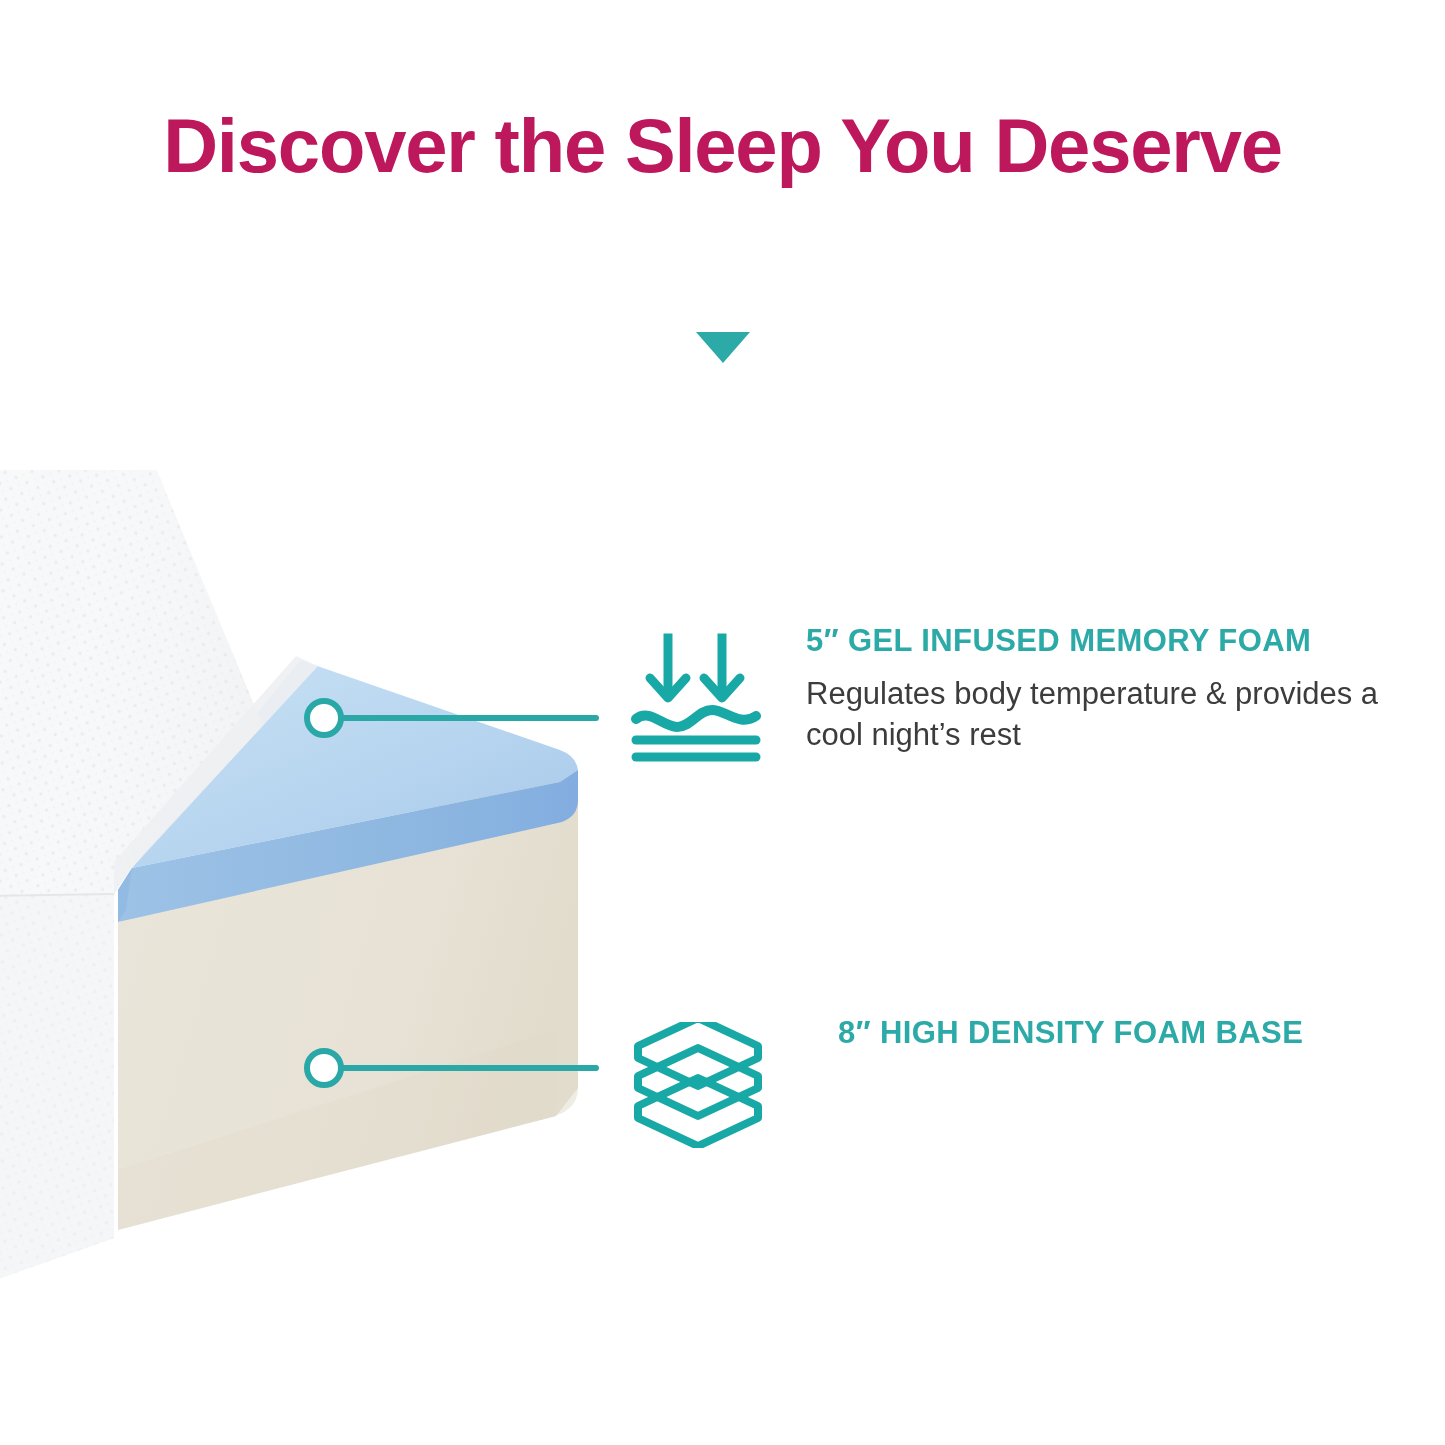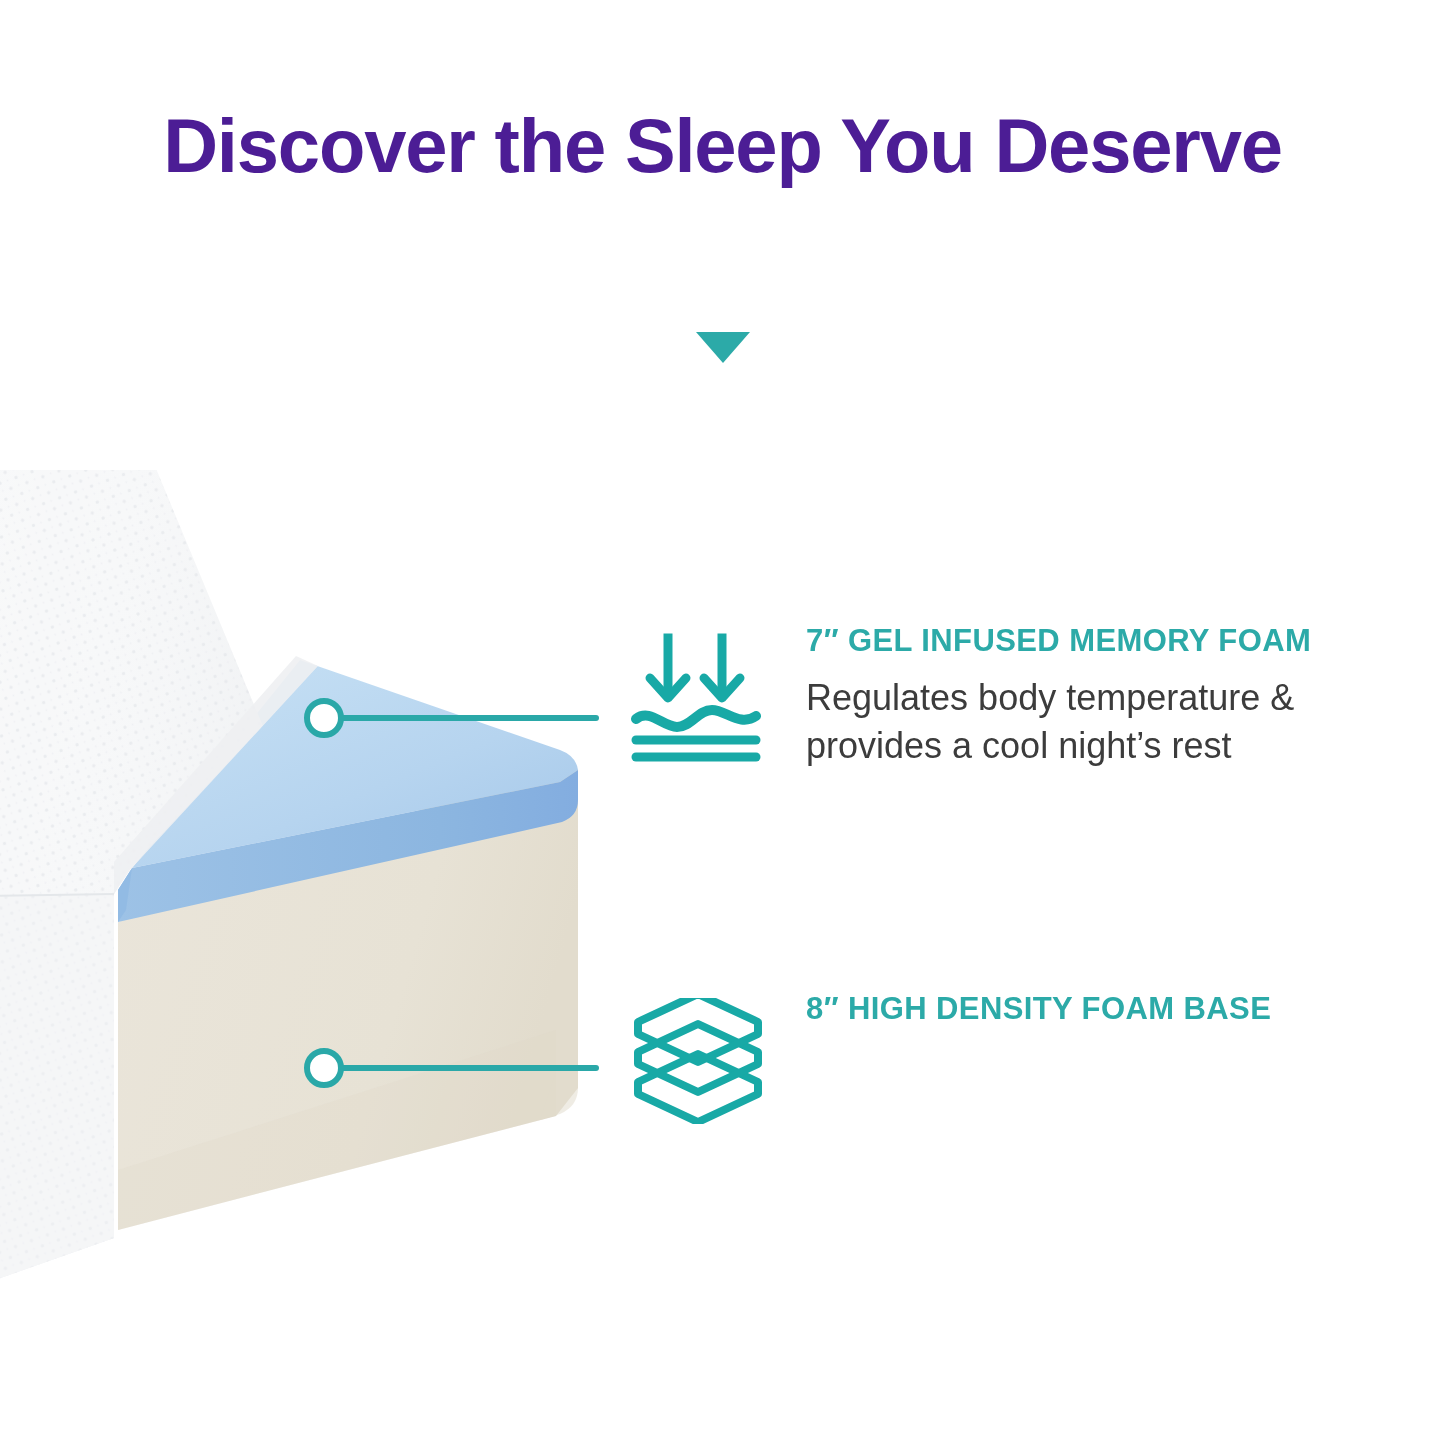--- a/index.html
+++ b/index.html
@@ -26,21 +26,21 @@
     width: 1445px;
     text-align: center;
   }
   .page-title {
     margin: 0;
     padding-top: 108px;
     font-size: 76px;
     line-height: 1.0;
     font-weight: bold;
     letter-spacing: -1.2px;
-    color: #4c1d95;
+    color: #be185d;
     font-family: "Liberation Sans", sans-serif;
   }
   .page-subtitle {
     margin: 0 auto;
     padding-top: 30px;
     width: 860px;
     font-size: 34px;
     line-height: 1.30;
     font-weight: normal;
     color: #3c3c3c;
@@ -65,21 +65,21 @@
   }
   .mattress svg { display: block; }
 
   
   .feature {
     position: absolute;
     display: flex;
     align-items: flex-start;
   }
   .feature-gel  { left: 630px; top: 624px;  width: 790px; }
-  .feature-base { left: 630px; top: 992px;  width: 790px; }
+  .feature-base { left: 630px; top: 1016px;  width: 790px; gap: 32px; }
 
   .feature-icon {
     flex: 0 0 auto;
     width: 150px;
     line-height: 0;
     padding-top: 6px;
   }
   .feature-text {
     flex: 1 1 auto;
     padding-left: 26px;
@@ -89,21 +89,21 @@
     font-size: 31px;
     font-weight: bold;
     letter-spacing: 0.4px;
     color: #2caaa8;
     line-height: 1.1;
     font-family: "Liberation Sans", sans-serif;
   }
   .feature-desc {
     margin: 0;
     padding-top: 16px;
-    font-size: 36px;
+    font-size: 31px;
     line-height: 1.32;
     color: #3c3c3c;
     font-weight: normal;
     font-family: "Liberation Sans", sans-serif;
   }
 
   
   .callout {
     position: absolute;
     line-height: 0;
@@ -214,21 +214,21 @@
           <polyline points="74,48 92,68 110,48" stroke-linecap="round" stroke-linejoin="round"></polyline>
         </g>
 
         <path d="M 6,89 C 20,78 33,97 47,97 C 61,97 68,80 82,80 C 96,80 110,97 126,86" stroke="#18a9a6" stroke-width="10" fill="none" stroke-linecap="round" stroke-linejoin="round"></path>
 
         <line x1="6" y1="110" x2="126" y2="110" stroke="#18a9a6" stroke-width="9" stroke-linecap="round"></line>
         <line x1="6" y1="127" x2="126" y2="127" stroke="#18a9a6" stroke-width="9" stroke-linecap="round"></line>
       </svg>
     </div>
     <div class="feature-text">
-      <h2 class="feature-title">7″ GEL INFUSED MEMORY FOAM</h2>
+      <h2 class="feature-title">5″ GEL INFUSED MEMORY FOAM</h2>
       <p class="feature-desc">Regulates body temperature &amp; provides a cool night’s rest</p>
     </div>
   </div>
 
   <div class="feature feature-base">
     <div class="feature-icon">
       <svg width="136" height="126" viewBox="0 0 136 126">
         <g fill="none" stroke="#18a9a6" stroke-width="8" stroke-linejoin="round">
 
           <path d="M 8,84 L 68,56 L 128,84 L 128,96 L 68,124 L 8,96 Z"></path>

